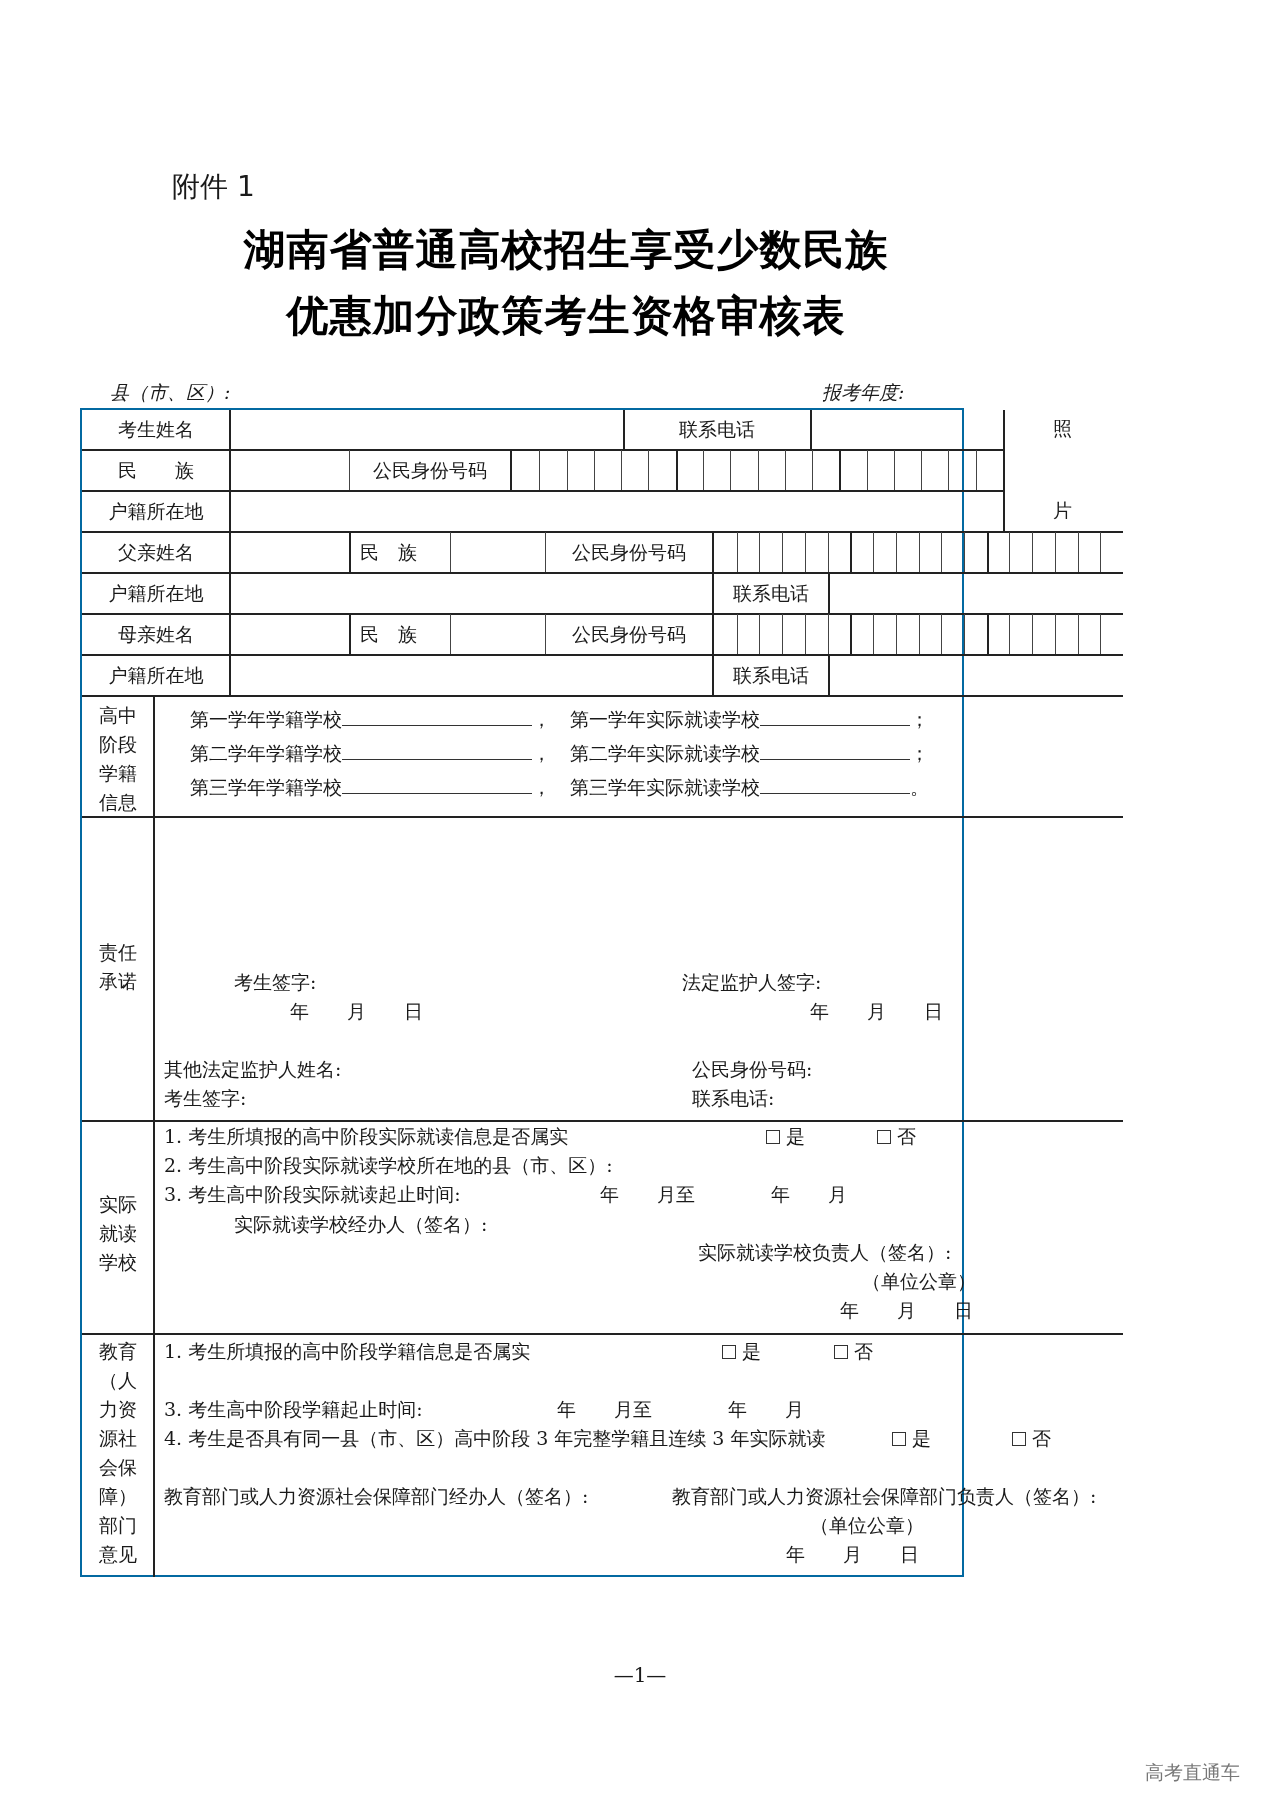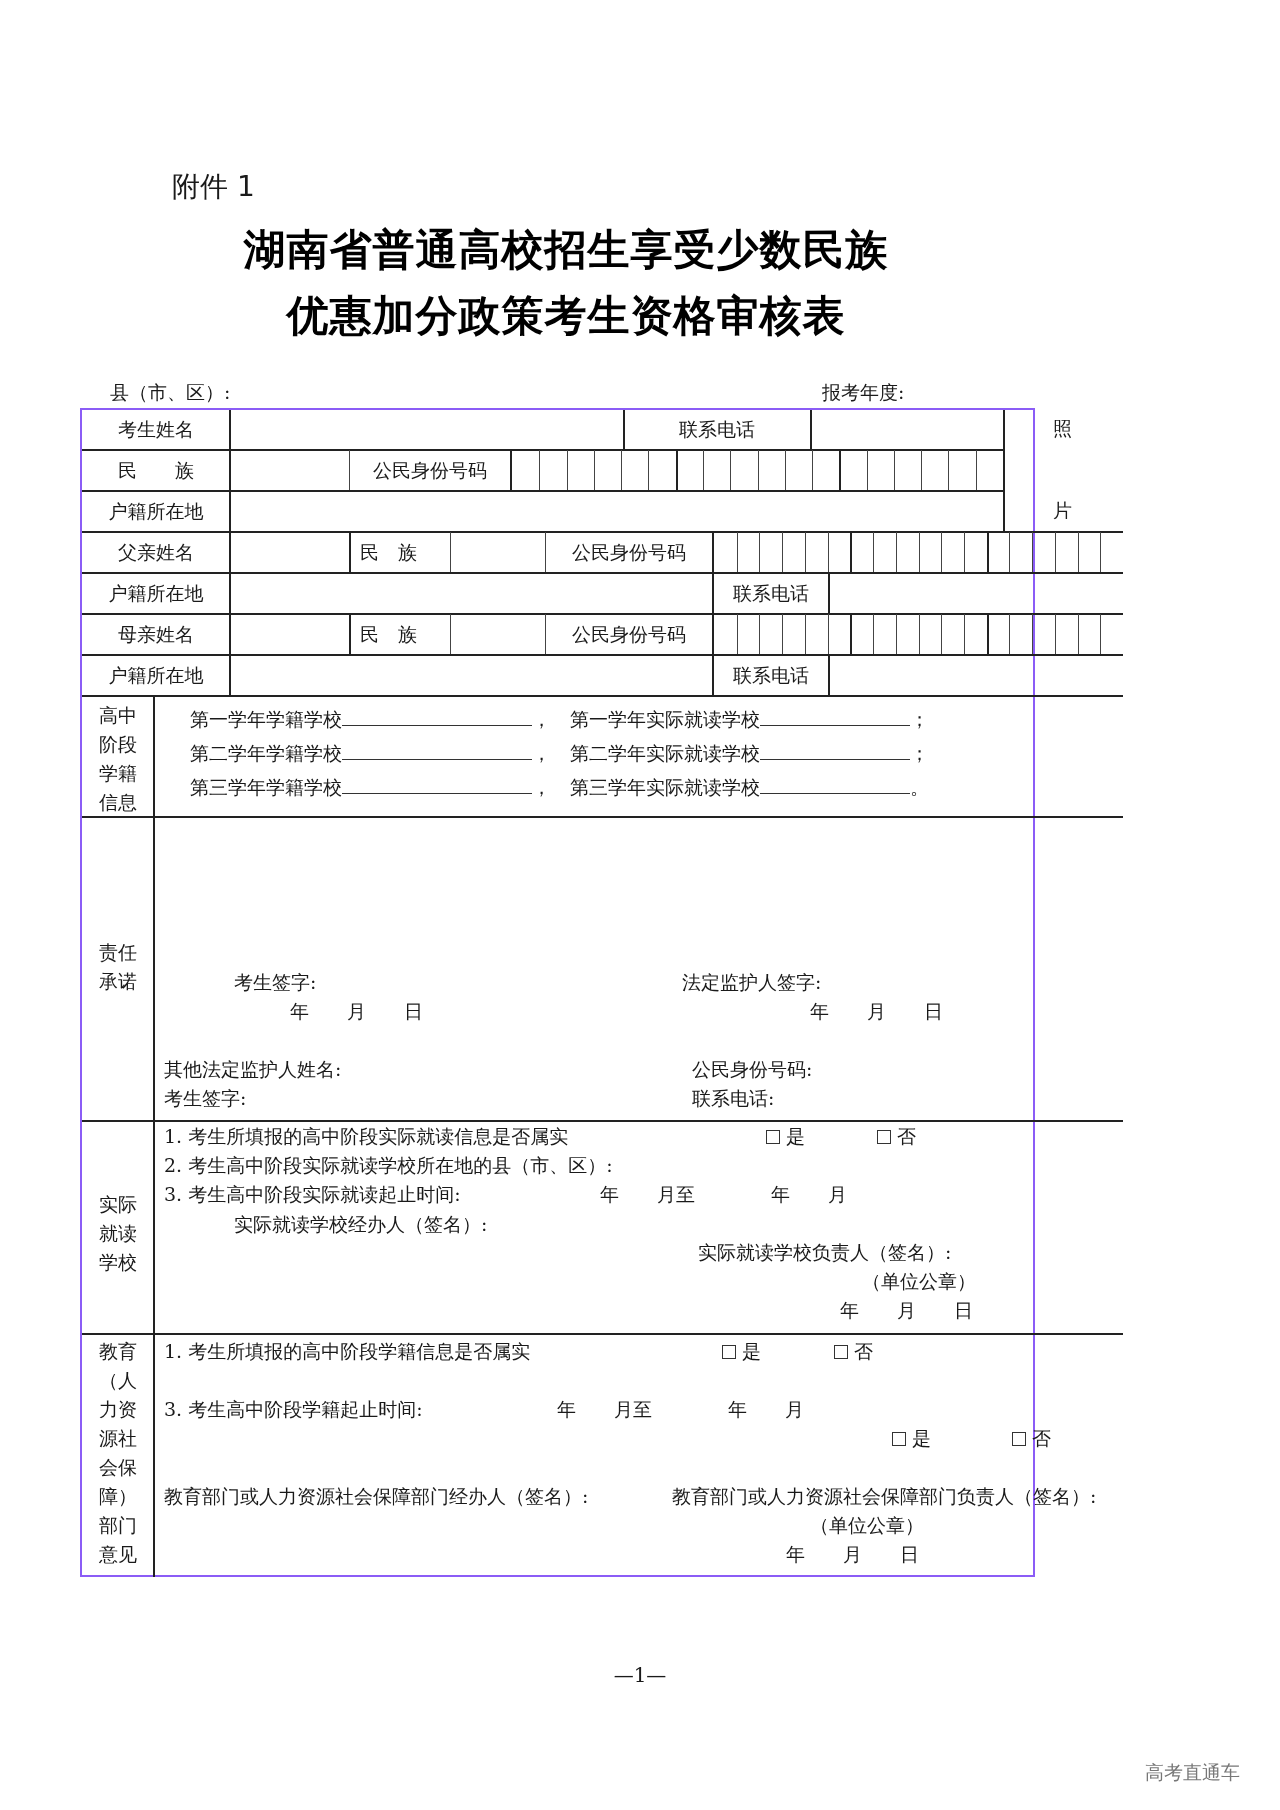--- a/index.html
+++ b/index.html
@@ -4,23 +4,23 @@
 <style>
   html, body { margin: 0; padding: 0; background: #ffffff; }
   body { width: 1280px; height: 1810px; position: relative; overflow: hidden;
          font-family: "DejaVu Serif", "Liberation Serif", serif; color: #1a1a1a; }
   .abs { position: absolute; }
   .attach { left: 172px; top: 168px; font-size: 28px; font-family: "DejaVu Sans", sans-serif; }
   .title { left: 0; width: 1132px; text-align: center; font-size: 42px; font-weight: bold;
            font-family: "DejaVu Serif", serif; letter-spacing: 1px; color: #000; }
   .t1 { top: 222px; }
   .t2 { top: 288px; }
-  .sub { top: 380px; font-size: 19px; }
-  .table { position: absolute; left: 80px; top: 408px; width: 955px; height: 1169px;
-           border: 2px solid #8b5cf6; box-sizing: border-box; }
+  .sub { top: 380px; font-size: 19px; font-style: italic; }
+  .table { position: absolute; left: 80px; top: 408px; width: 884px; height: 1169px;
+           border: 2px solid #0369a1; box-sizing: border-box; }
   .line-h { position: absolute; height: 0; border-top: 2px solid #222; }
   .line-v { position: absolute; width: 0; border-left: 2px solid #222; }
   .thin-v { position: absolute; width: 0; border-left: 1px solid #444; }
   .cell { position: absolute; display: flex; align-items: center; justify-content: center;
           font-size: 19px; white-space: nowrap; box-sizing: border-box; }
   .txt { position: absolute; font-size: 19px; white-space: nowrap; }
   .vlabel { position: absolute; font-size: 19px; line-height: 29px; text-align: center; width: 60px; }
   .para { position: absolute; font-size: 19px; line-height: 29.5px; text-align: justify; }
   .chk { display: inline-block; width: 12px; height: 12px; border: 1px solid #333; margin-right: 6px; vertical-align: -1px; }
   .pageno { top: 1663px; left: 0; width: 1280px; text-align: center; font-size: 20px; }
@@ -218,20 +218,21 @@
     <div>会保</div>
     <div>障）</div>
     <div>部门</div>
     <div>意见</div>
   </div>
   <div class="txt" style="left:82px; top:929px;">1.  考生所填报的高中阶段学籍信息是否属实</div>
   <div class="txt" style="left:640px; top:929px;"><span class="chk"></span><span>是</span></div>
   <div class="txt" style="left:752px; top:929px;"><span class="chk"></span><span>否</span></div>
   <div class="txt" style="left:82px; top:987px;">3.  考生高中阶段学籍起止时间:</div>
   <div class="txt" style="left:475px; top:987px;">年　　月至　　　　年　　月</div>
+  <div class="txt" style="left:82px; top:1016px;">4.  考生是否具有同一县（市、区）高中阶段 3 年完整学籍且连续 3 年实际就读</div>
   <div class="txt" style="left:810px; top:1016px;"><span class="chk"></span><span>是</span></div>
   <div class="txt" style="left:930px; top:1016px;"><span class="chk"></span><span>否</span></div>
   <div class="txt" style="left:82px; top:1074px;">教育部门或人力资源社会保障部门经办人（签名）:</div>
   <div class="txt" style="left:590px; top:1074px;">教育部门或人力资源社会保障部门负责人（签名）:</div>
   <div class="txt" style="left:728px; top:1103px;">（单位公章）</div>
   <div class="txt" style="left:704px; top:1132px;">年　　月　　日</div>
 </div>
 
 <div class="abs pageno">—1—</div>
 <div class="abs watermark">高考直通车</div>

